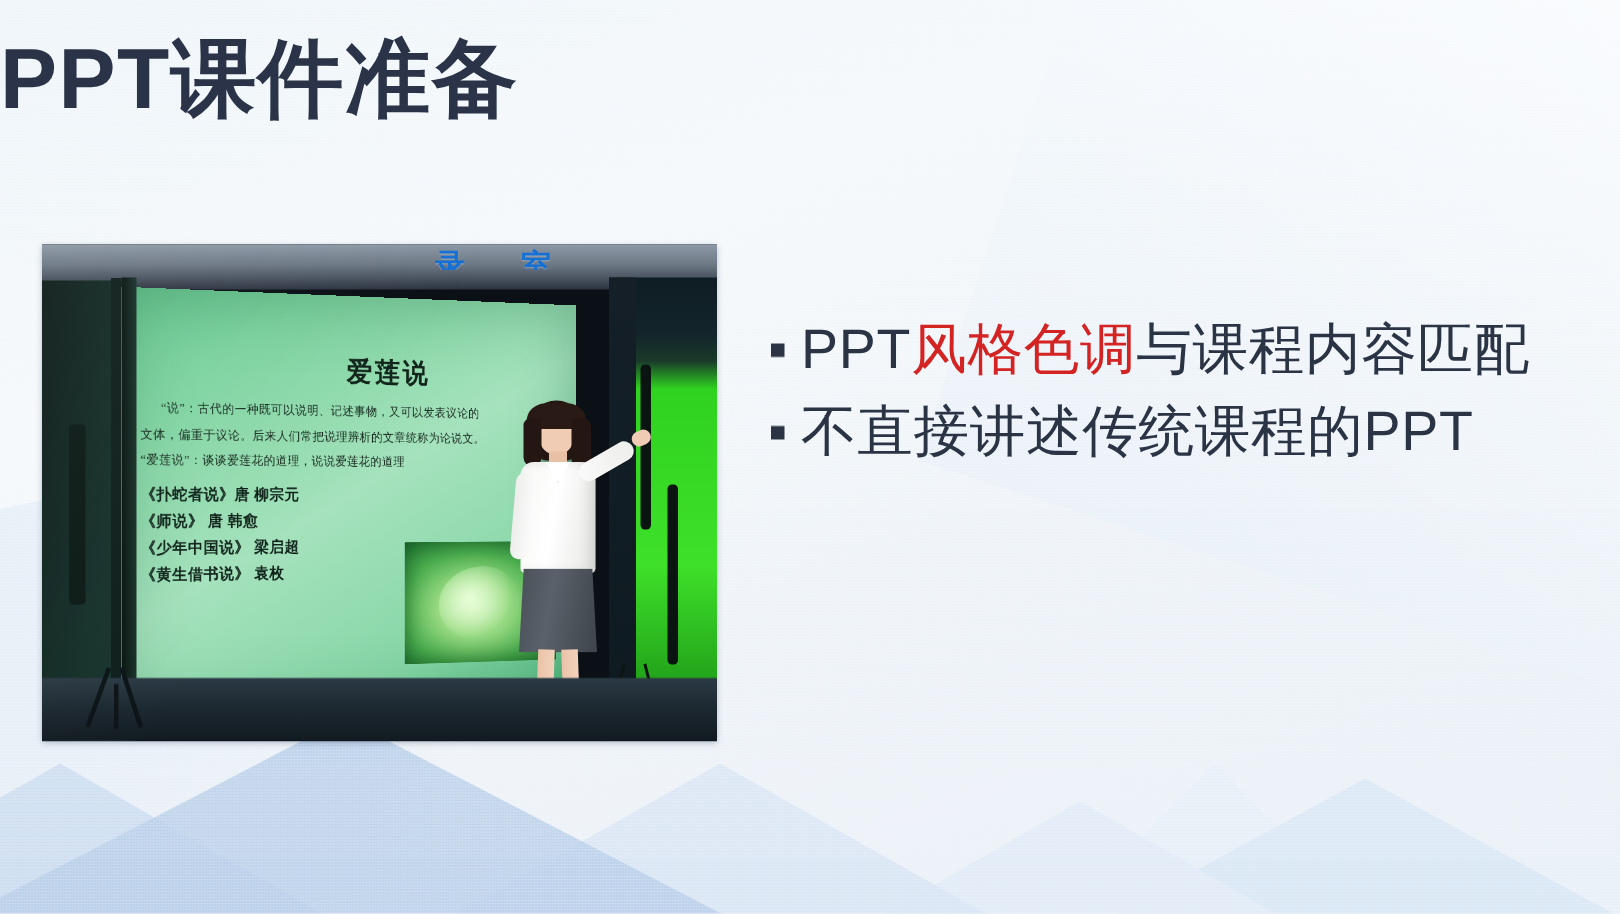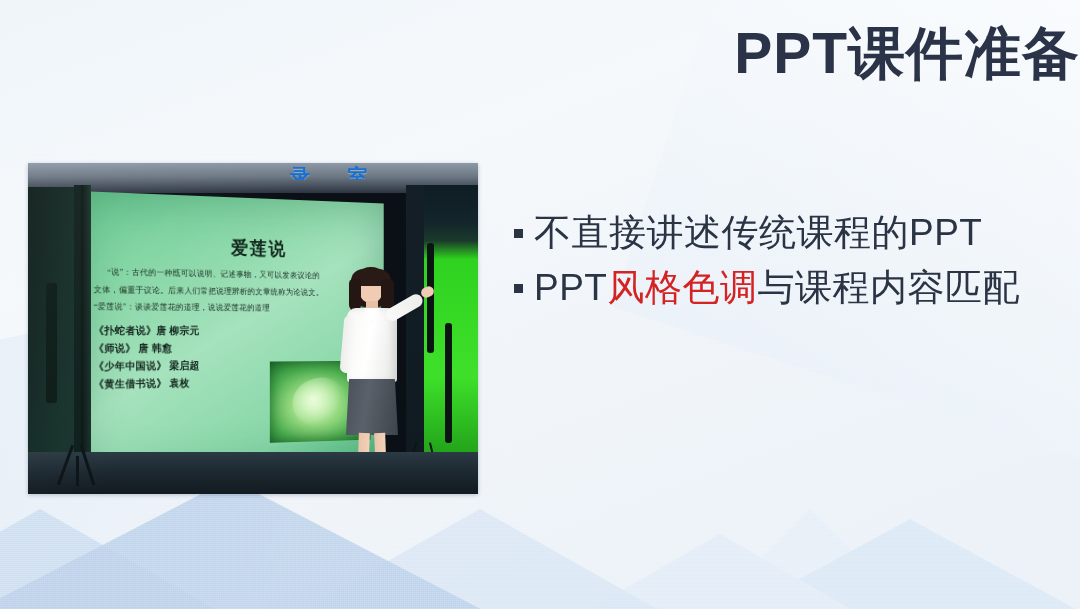--- a/index.html
+++ b/index.html
@@ -99,21 +99,21 @@
     opacity: .8;
     pointer-events: none;
   }
 
   
   #title {
     position: absolute;
     top: 24px;
     left: 0;
     width: 1080px;
-    text-align: right;
+    text-align: left;
     font-size: 57px;
     line-height: 1.05;
     font-weight: bold;
     color: #2a3347;
     letter-spacing: 1px;
     white-space: nowrap;
   }
 
   
   #photo-frame {
@@ -444,27 +444,27 @@
 
       <div class="photo-glass"></div>
     </div>
   </div>
 
   <div id="bullets">
 
     <div class="bullet-row">
       <span class="bullet-marker"></span>
       <span class="bullet-text">
+        <span>PPT</span><span class="hl">风格色调</span><span>与课程内容匹配</span>
+      </span>
+    </div>
+
+    <div class="bullet-row">
+      <span class="bullet-marker"></span>
+      <span class="bullet-text">
         <span>不直接讲述传统课程的PPT</span>
       </span>
     </div>
 
-    <div class="bullet-row">
-      <span class="bullet-marker"></span>
-      <span class="bullet-text">
-        <span>PPT</span><span class="hl">风格色调</span><span>与课程内容匹配</span>
-      </span>
-    </div>
-
 
   </div>
 
 </div>
 
 </body></html>

